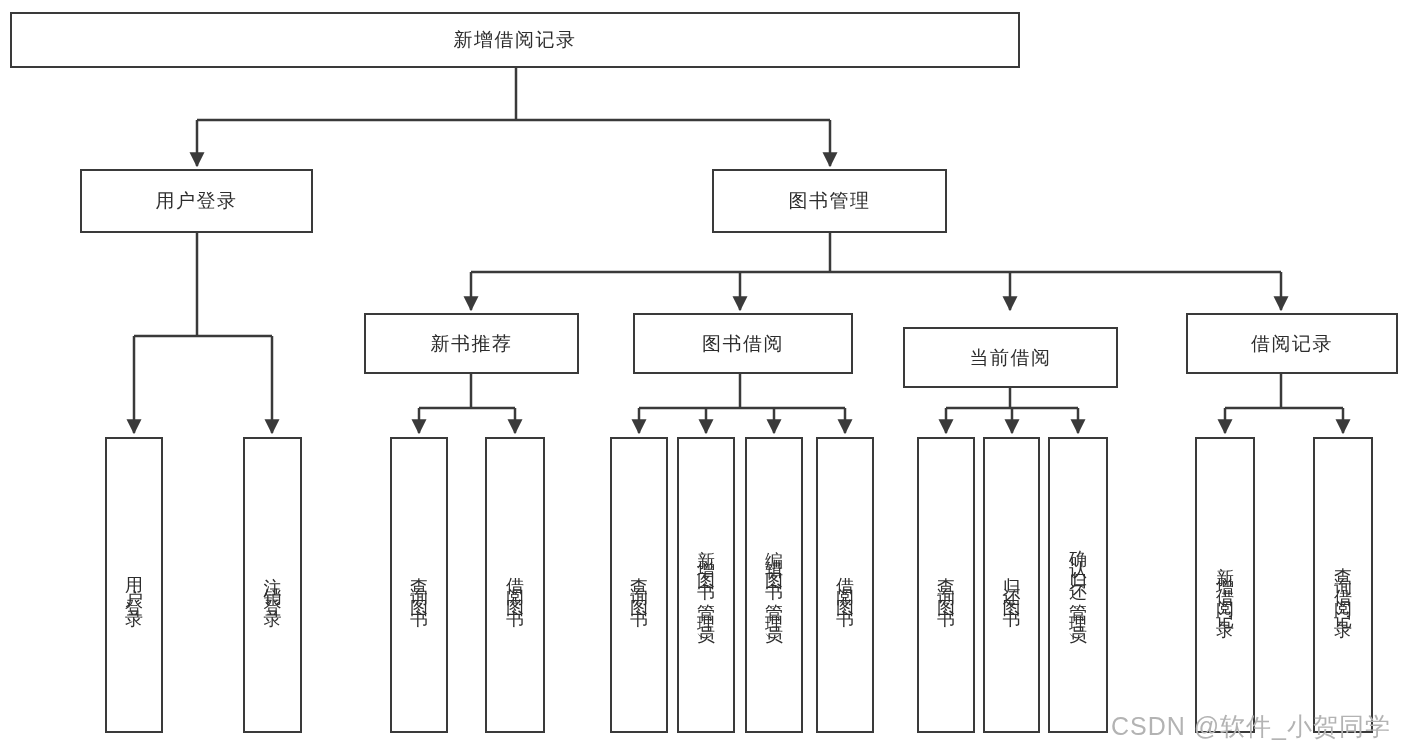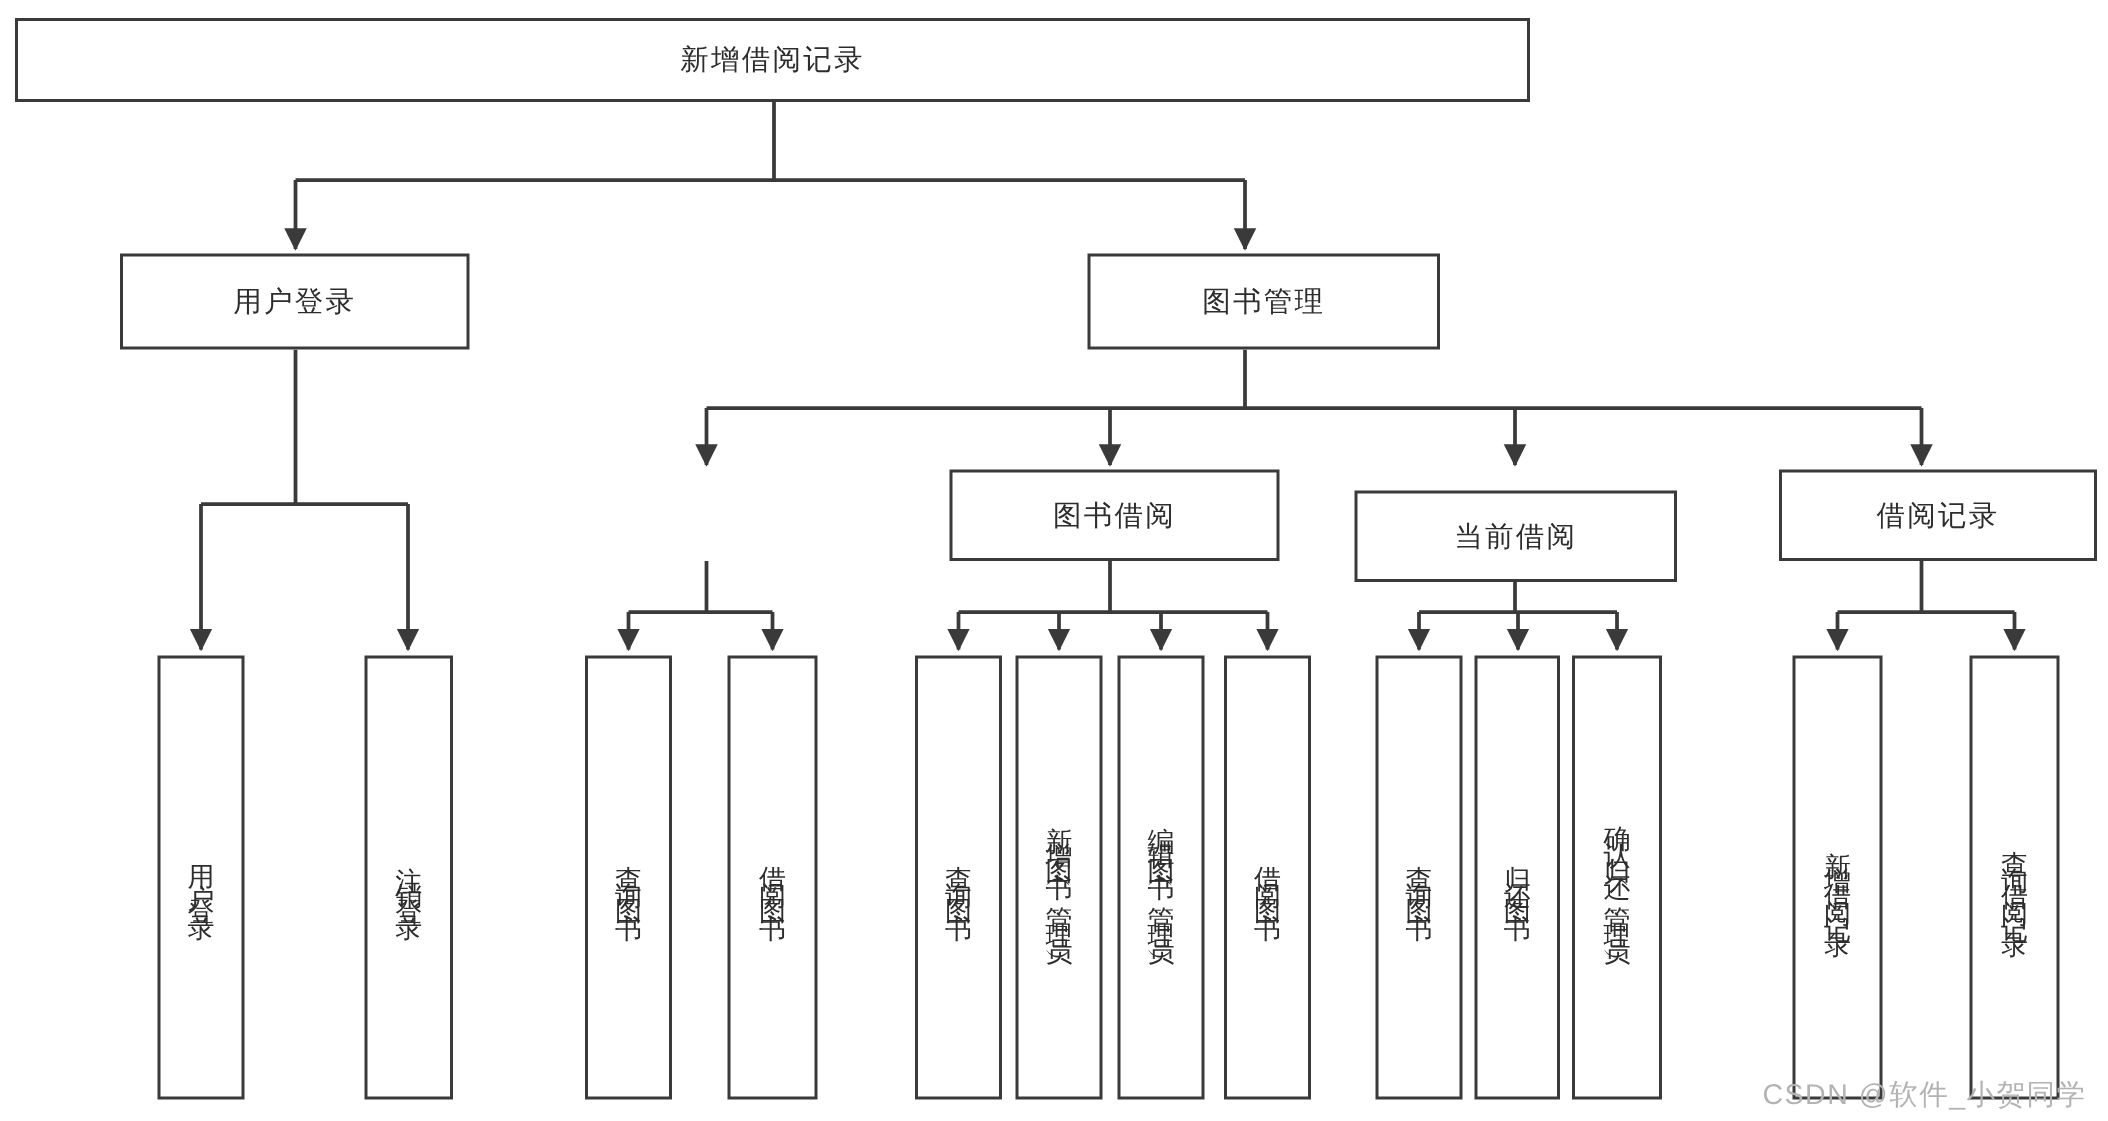--- a/index.html
+++ b/index.html
@@ -44,21 +44,21 @@
     text-orientation: mixed;
     font-size: 18px;
     letter-spacing: 0.6em;
     line-height: 1;
     padding: 10px 0;
   }
   #watermark {
     position: absolute;
     right: 14px;
     bottom: 4px;
-    font-size: 19px;
+    font-size: 25px;
     letter-spacing: 1px;
     color: #b3b3b3;
     z-index: 3;
     white-space: nowrap;
   }
   line, path { stroke: #3a3a3a; stroke-width: 2.5; fill: none; }
   .arrowhead { fill: #3a3a3a; }
 </style>
 </head>
 <body>
@@ -109,22 +109,23 @@
 
     <line x1="1281" y1="374" x2="1281" y2="408"></line>
     <line x1="1225" y1="408" x2="1343" y2="408"></line>
     <line x1="1225" y1="408" x2="1225" y2="433" marker-end="url(#arw)"></line>
     <line x1="1343" y1="408" x2="1343" y2="433" marker-end="url(#arw)"></line>
   </svg>
 
   <div class="node hbox" style="left:10px; top:12px; width:1010px; height:56px;">新增借阅记录</div>
 
   <div class="node hbox" style="left:80px; top:169px; width:233px; height:64px;">用户登录</div>
-  <div class="node hbox" style="left:712px; top:169px; width:235px; height:64px;margin-left:13px;">图书管理</div>
+  <div class="node hbox" style="left:712px; top:169px; width:235px; height:64px;">图书管理</div>
 
+  <div class="node hbox" style="left:364px; top:313px; width:215px; height:61px;">新书推荐</div>
   <div class="node hbox" style="left:633px; top:313px; width:220px; height:61px;">图书借阅</div>
   <div class="node hbox" style="left:903px; top:327px; width:215px; height:61px;">当前借阅</div>
   <div class="node hbox" style="left:1175px; top:313px; width:212px; height:61px;margin-left:11px;">借阅记录</div>
 
   <div class="node vbox" style="left:105px; top:437px; width:58px; height:296px;">用户登录</div>
   <div class="node vbox" style="left:243px; top:437px; width:59px; height:296px;">注销登录</div>
 
   <div class="node vbox" style="left:390px; top:437px; width:58px; height:296px;">查询图书</div>
   <div class="node vbox" style="left:485px; top:437px; width:60px; height:296px;">借阅图书</div>
 

